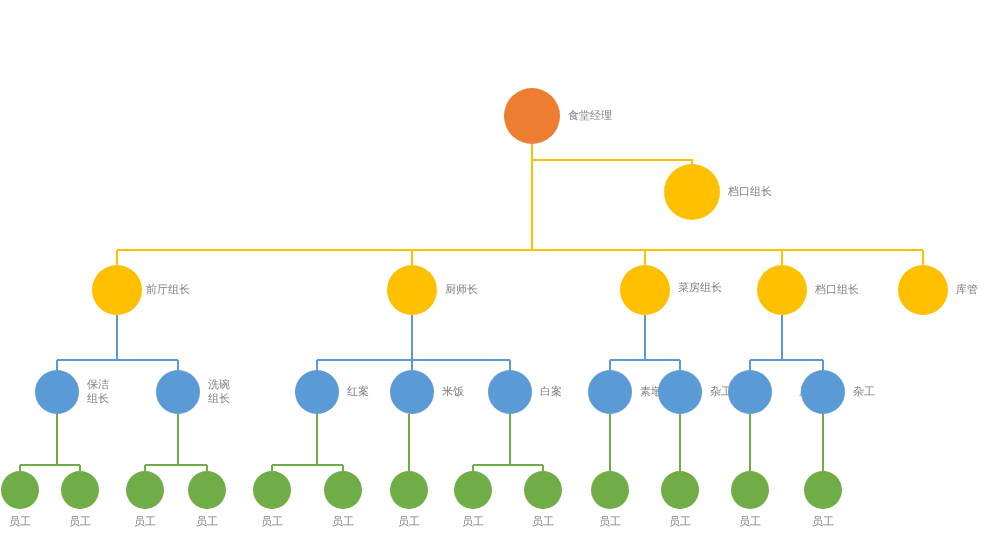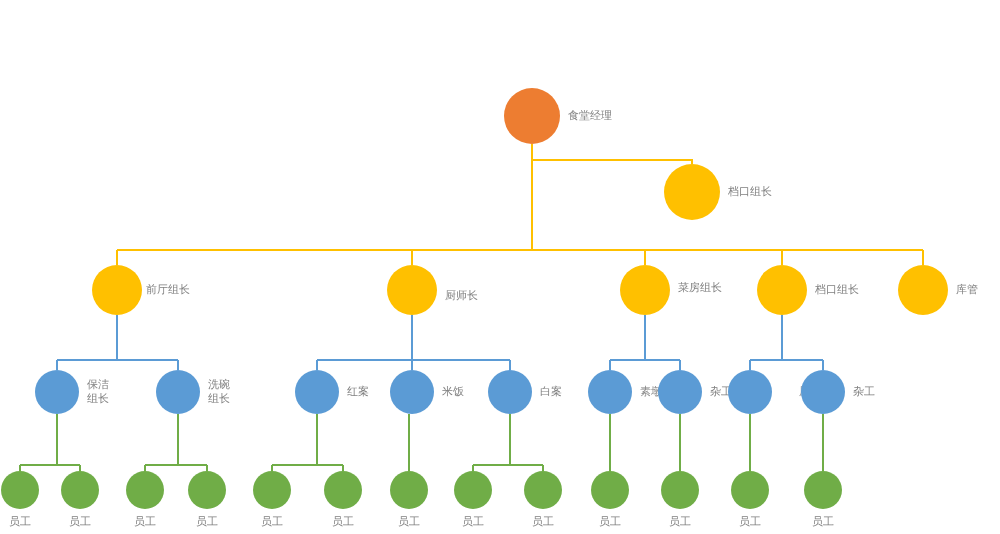--- a/index.html
+++ b/index.html
@@ -103,21 +103,21 @@
       <polyline points="823,414 823,471" fill="none" stroke="#70AD47" stroke-width="2"></polyline>
     </svg>
   <div id="node-layer">
       <div class="node lvl0" style="left: 532px; top: 116px; width: 56px; height: 56px;"></div>
       <div class="node-label side" style="left: 568px; top: 116px;">食堂经理</div>
       <div class="node lvl1" style="left: 692px; top: 192px; width: 56px; height: 56px;"></div>
       <div class="node-label side" style="left: 728px; top: 192px;">档口组长</div>
       <div class="node lvl1" style="left: 117px; top: 290px; width: 50px; height: 50px;"></div>
       <div class="node-label side" style="left: 146px; top: 290px;">前厅组长</div>
       <div class="node lvl1" style="left: 412px; top: 290px; width: 50px; height: 50px;"></div>
-      <div class="node-label side" style="left: 445px; top: 296px; text-align: right;">厨师长</div>
+      <div class="node-label side" style="left: 445px; top: 290px; text-align: right;">厨师长</div>
       <div class="node lvl1" style="left: 645px; top: 290px; width: 50px; height: 50px;"></div>
       <div class="node-label side" style="left: 678px; top: 288px;">菜房组长</div>
       <div class="node lvl1" style="left: 782px; top: 290px; width: 50px; height: 50px;"></div>
       <div class="node-label side" style="left: 815px; top: 290px;">档口组长</div>
       <div class="node lvl1" style="left: 923px; top: 290px; width: 50px; height: 50px;"></div>
       <div class="node-label side" style="left: 956px; top: 290px;">库管</div>
       <div class="node lvl2" style="left: 57px; top: 392px; width: 44px; height: 44px;"></div>
       <div class="node-label side" style="left: 87px; top: 392px;">保洁
 组长</div>
       <div class="node lvl2" style="left: 178px; top: 392px; width: 44px; height: 44px;"></div>

